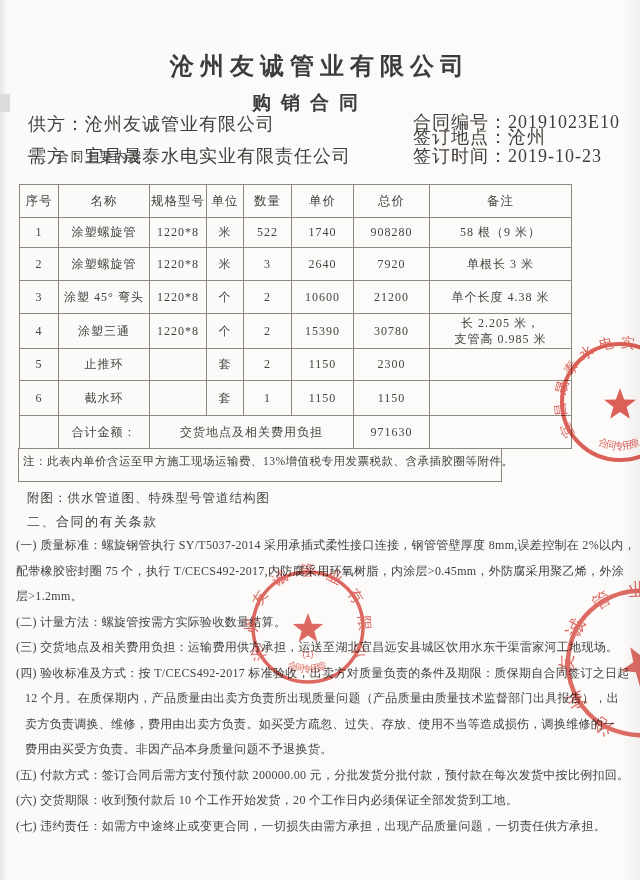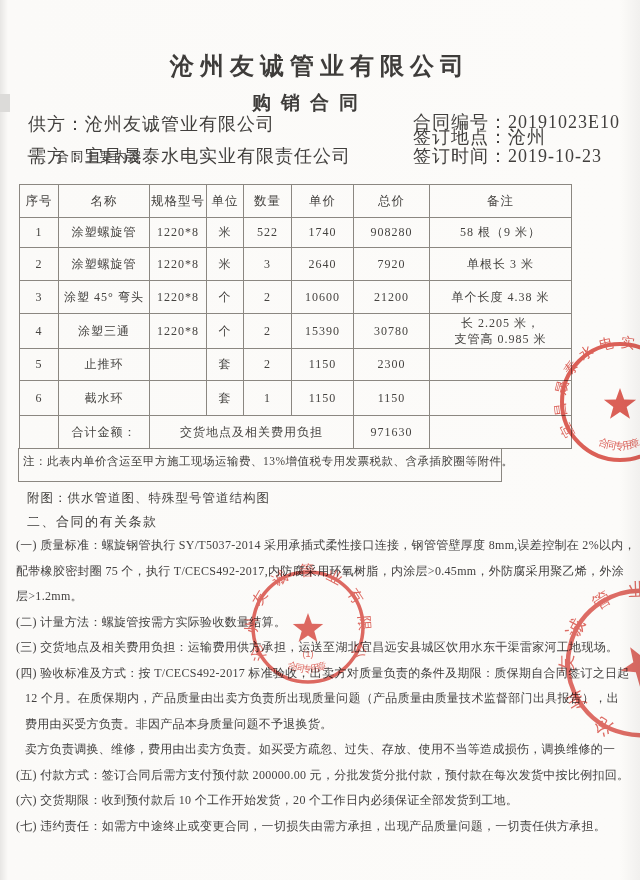--- a/index.html
+++ b/index.html
@@ -169,22 +169,22 @@
   <div class="sec-heading sec2">二、合同的有关条款</div>
 
   <div class="clauses">
     <div class="cl-line">(一) 质量标准：螺旋钢管执行 SY/T5037-2014 采用承插式柔性接口连接，钢管管壁厚度 8mm,误差控制在 2%以内，</div>
     <div class="cl-line">配带橡胶密封圈 75 个，执行 T/CECS492-2017,内防腐采用环氧树脂，内涂层&gt;0.45mm，外防腐采用聚乙烯，外涂</div>
     <div class="cl-line">层&gt;1.2mm。</div>
     <div class="cl-line">(二) 计量方法：螺旋管按需方实际验收数量结算。</div>
     <div class="cl-line">(三) 交货地点及相关费用负担：运输费用供方承担，运送至湖北宜昌远安县城区饮用水东干渠雷家河工地现场。</div>
     <div class="cl-line">(四) 验收标准及方式：按 T/CECS492-2017 标准验收，出卖方对质量负责的条件及期限：质保期自合同签订之日起</div>
     <div class="cl-line ind">12 个月。在质保期内，产品质量由出卖方负责所出现质量问题（产品质量由质量技术监督部门出具报告），出</div>
+    <div class="cl-line ind">卖方负责调换、维修，费用由出卖方负责。如买受方疏忽、过失、存放、使用不当等造成损伤，调换维修的一</div>
     <div class="cl-line ind">费用由买受方负责。非因产品本身质量问题不予退换货。</div>
-    <div class="cl-line ind">卖方负责调换、维修，费用由出卖方负责。如买受方疏忽、过失、存放、使用不当等造成损伤，调换维修的一</div>
     <div class="cl-line">(五) 付款方式：签订合同后需方支付预付款 200000.00 元，分批发货分批付款，预付款在每次发货中按比例扣回。</div>
     <div class="cl-line">(六) 交货期限：收到预付款后 10 个工作开始发货，20 个工作日内必须保证全部发货到工地。</div>
     <div class="cl-line">(七) 违约责任：如需方中途终止或变更合同，一切损失由需方承担，出现产品质量问题，一切责任供方承担。</div>
   </div>
 
   <svg class="stamp stamp-buyer" width="150" height="150" viewBox="-75 -75 150 150">
     <defs>
       <path id="b-arc-top" d="M -45,32 A 55.2,55.2 0 1 1 45,32"></path>
       <path id="b-arc-bot" d="M -22,42 A 47.4,47.4 0 0 0 22,42"></path>
     </defs>

